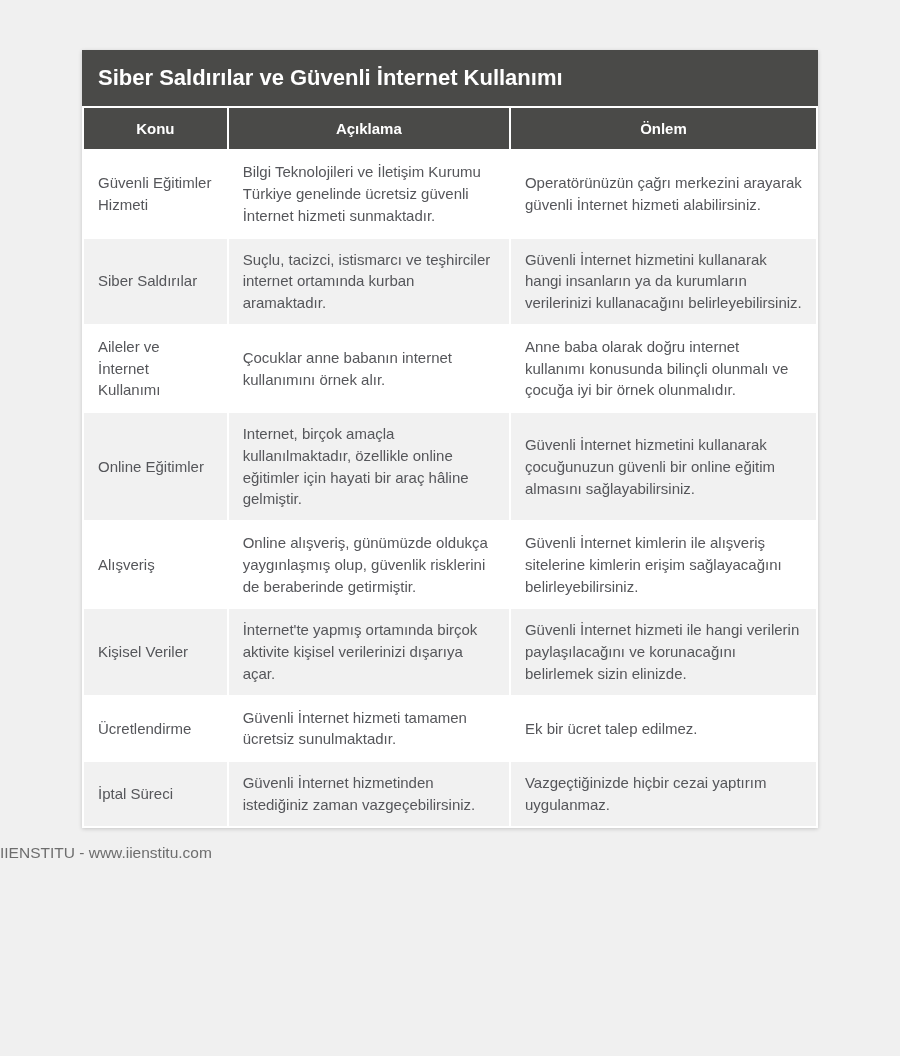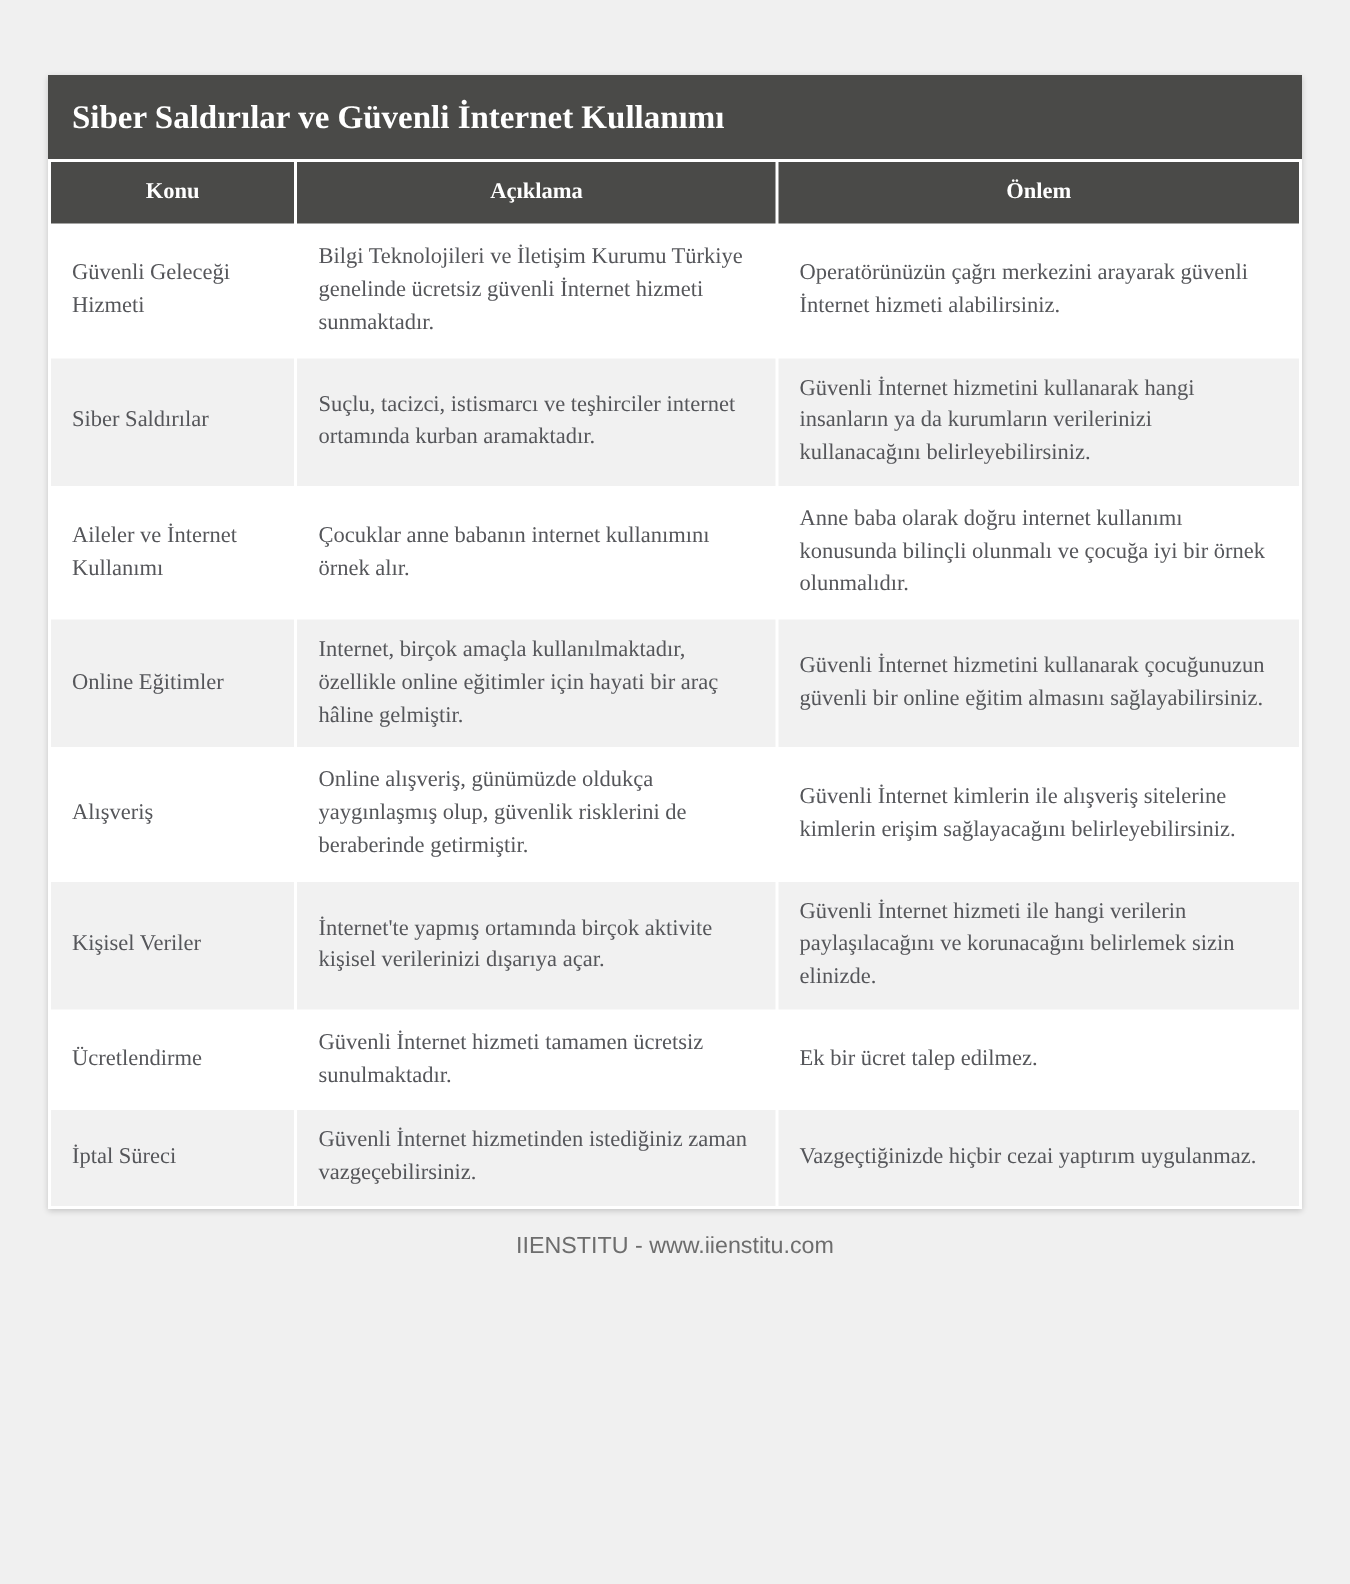--- a/index.html
+++ b/index.html
@@ -12,25 +12,24 @@
     --footer-text: #6d6d6d;
   }
   * { box-sizing: border-box; }
   html, body {
     margin: 0; padding: 0;
     width: 900px; height: 1056px;
     background: var(--page-bg);
     font-family: "Liberation Sans", "DejaVu Sans", sans-serif;
   }
   .card {
-    width: 836px;
+    width: 736px;
     margin: 50px auto 0 auto;
     background: var(--card-bg);
     box-shadow: 0 1px 4px rgba(0,0,0,0.18);
-    font-family: Liberation Serif, serif;
   }
   .title-bar {
     background: var(--dark-bg);
     color: var(--header-text);
     font-size: 22px;
     font-weight: bold;
     line-height: 1.2;
     padding: 15px 16px;
   }
   table {
@@ -54,21 +53,21 @@
     line-height: 1.45;
     padding: 10px 14px;
     vertical-align: middle;
     text-align: left;
   }
   tr.alt td { background: var(--row-alt-bg); }
   .col-konu    { width: 19.6%; }
   .col-aciklama{ width: 38.5%; }
   .col-onlem   { width: 41.9%; }
   .footer {
-    text-align: center;
+    text-align: left;
     color: var(--footer-text);
     font-size: 15.5px;
     margin-top: 16px;
   }
 </style>
 </head>
 <body>
 
 <div class="card">
   <div class="title-bar">Siber Saldırılar ve Güvenli İnternet Kullanımı</div>
@@ -80,21 +79,21 @@
     </colgroup>
     <thead>
       <tr>
         <th>Konu</th>
         <th>Açıklama</th>
         <th>Önlem</th>
       </tr>
     </thead>
     <tbody id="table-body">
   <tr>
-    <td>Güvenli Geleceği Hizmeti</td>
+    <td>Güvenli Eğitimler Hizmeti</td>
     <td>Bilgi Teknolojileri ve İletişim Kurumu Türkiye genelinde ücretsiz güvenli İnternet hizmeti sunmaktadır.</td>
     <td>Operatörünüzün çağrı merkezini arayarak güvenli İnternet hizmeti alabilirsiniz.</td>
   </tr>
 
   <tr class="alt">
     <td>Siber Saldırılar</td>
     <td>Suçlu, tacizci, istismarcı ve teşhirciler internet ortamında kurban aramaktadır.</td>
     <td>Güvenli İnternet hizmetini kullanarak hangi insanların ya da kurumların verilerinizi kullanacağını belirleyebilirsiniz.</td>
   </tr>
 

